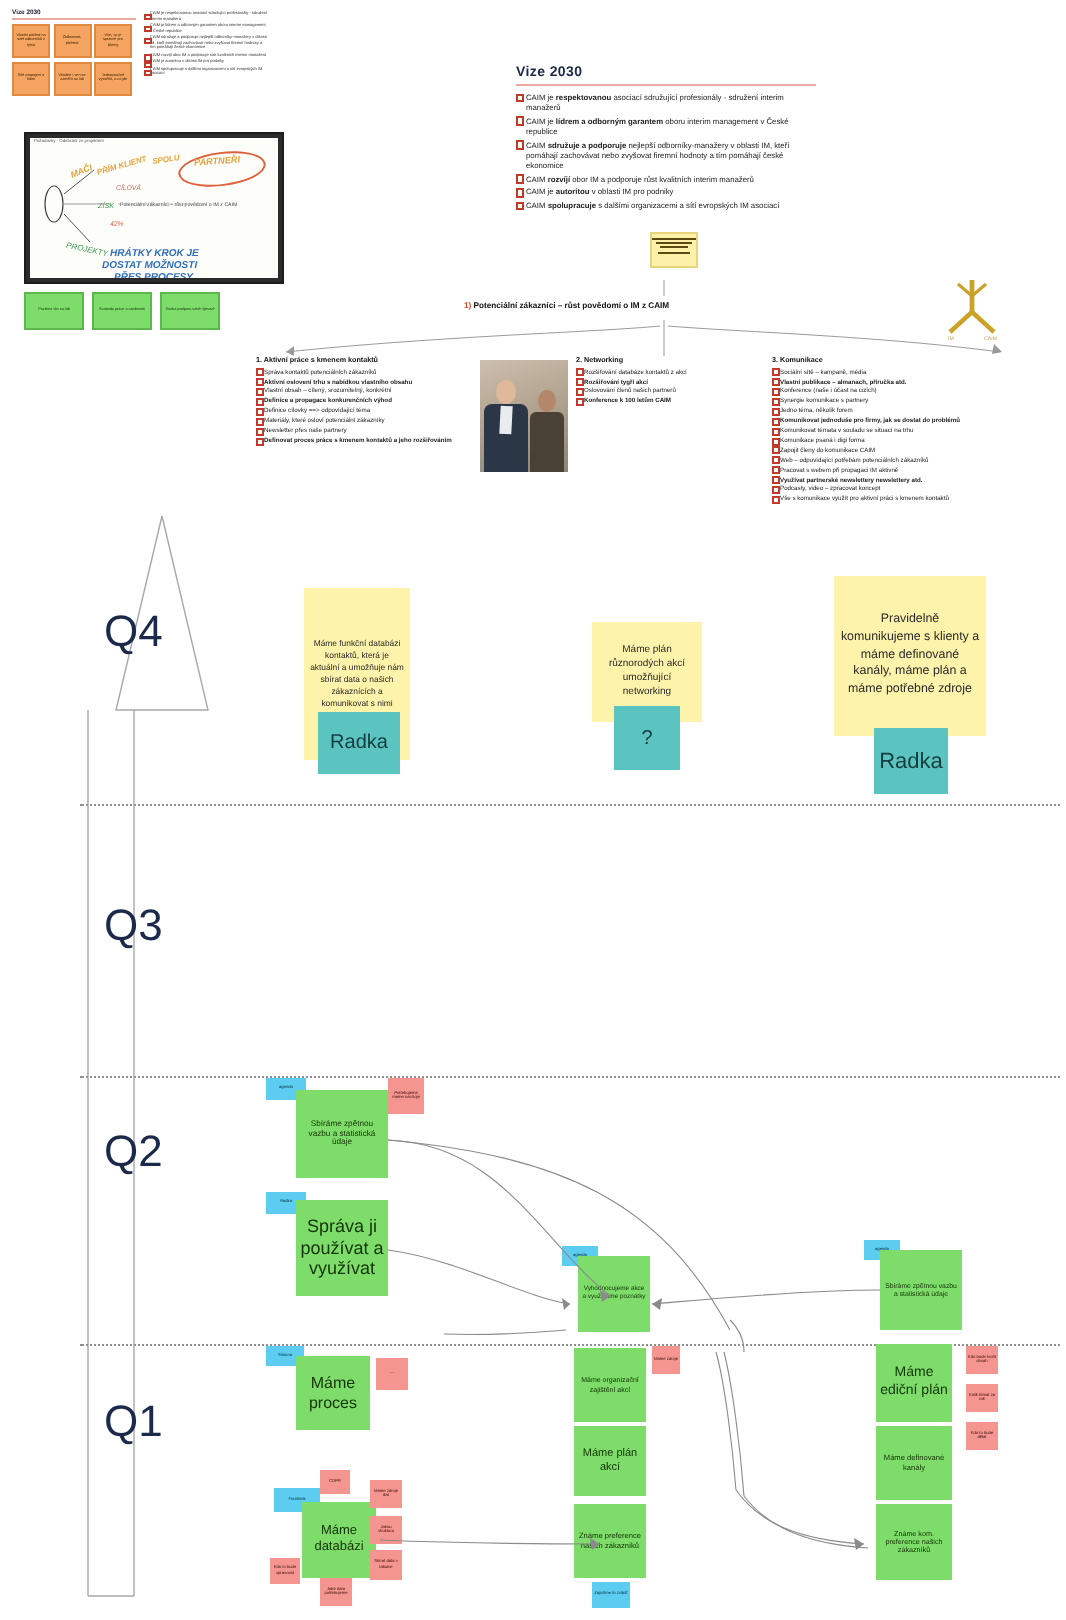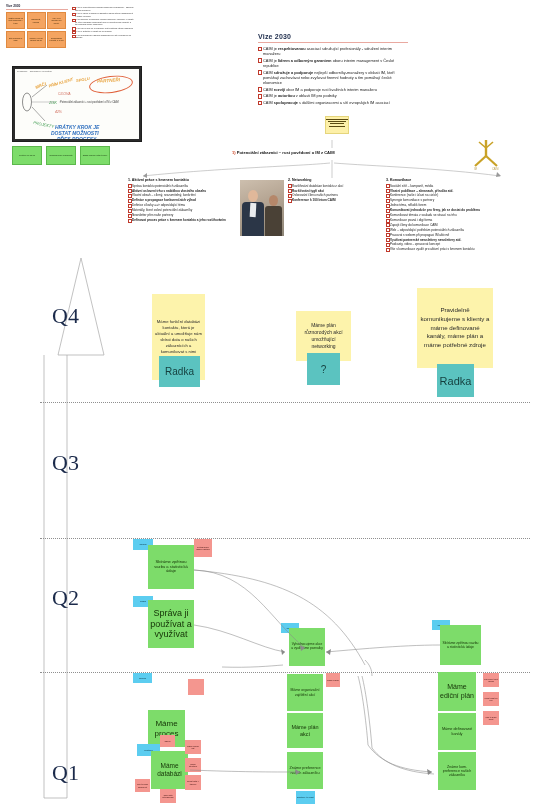--- a/index.html
+++ b/index.html
@@ -84,21 +84,21 @@
   #photo .head{position:absolute;left:8px;top:10px;width:10px;height:12px;
      background:#e0b89a;border-radius:50%;}
   #photo .suit2{position:absolute;left:25px;top:26px;width:17px;height:30px;
      background:#4a4136;border-radius:3px 3px 0 0;}
   #photo .head2{position:absolute;left:29px;top:15px;width:9px;height:11px;
      background:#b5876a;border-radius:50%;}
   #photo .shirt{position:absolute;left:10px;top:23px;width:6px;height:14px;
      background:#e9ecef;transform:rotate(3deg);}
   .qdiv{position:absolute;left:40px;width:490px;height:0;
      border-top:1px dotted #8f8f8f;}
-  .qlabel{position:absolute;font-size:22px;color:#1b2a4a;font-family:Liberation Serif, serif;}
+  .qlabel{position:absolute;font-size:22px;color:#1b2a4a;font-family:Liberation Sans, sans-serif;}
 
   
   .ynote{position:absolute;background:#fdf3ab;color:#2a2a2a;text-align:center;
      display:flex;align-items:center;justify-content:center;padding:3px;box-sizing:border-box;}
   .tnote{position:absolute;background:#5bc3c0;color:#143e3d;text-align:center;
      display:flex;align-items:center;justify-content:center;}
   .gnote2{position:absolute;background:#7ddc6a;color:#143306;text-align:center;
      display:flex;align-items:center;justify-content:center;padding:2px;box-sizing:border-box;
      line-height:1.2;}
   .bnote{position:absolute;background:#5ccdf0;color:#07303d;text-align:center;
@@ -266,22 +266,22 @@
   <line x1="67" y1="355" x2="67" y2="798" stroke="#a8a8a8" stroke-width="0.7"></line>
   <line x1="44" y1="798" x2="67" y2="798" stroke="#a8a8a8" stroke-width="0.7"></line>
 </svg>
 
 <div class="qdiv" style="top:402px;"></div>
 <div class="qdiv" style="top:538px;"></div>
 <div class="qdiv" style="top:672px;"></div>
 
 <div class="qlabel" style="left:52px;top:303px;">Q4</div>
 <div class="qlabel" style="left:52px;top:450px;">Q3</div>
-<div class="qlabel" style="left:52px;top:585px;">Q2</div>
-<div class="qlabel" style="left:52px;top:760px;">Q1</div>
+<div class="qlabel" style="left:52px;top:563px;">Q2</div>
+<div class="qlabel" style="left:52px;top:698px;">Q1</div>
 
 <div class="ynote" style="left:152px;top:294px;width:53px;height:86px;font-size:4.2px;line-height:1.4;">Máme funkční databázi kontaktů, která je aktuální a umožňuje nám sbírat data o našich zákaznících a komunikovat s nimi</div>
 <div class="tnote" style="left:159px;top:356px;width:41px;height:31px;font-size:10px;">Radka</div>
 
 <div class="ynote" style="left:296px;top:311px;width:55px;height:50px;font-size:5px;line-height:1.4;">Máme plán různorodých akcí umožňující networking</div>
 <div class="tnote" style="left:307px;top:353px;width:33px;height:32px;font-size:10px;">?</div>
 
 <div class="ynote" style="left:417px;top:288px;width:76px;height:80px;font-size:6.2px;line-height:1.45;">Pravidelně komunikujeme s klienty a máme definované kanály, máme  plán a máme potřebné zdroje</div>
 <div class="tnote" style="left:437px;top:364px;width:37px;height:33px;font-size:11px;">Radka</div>
 
@@ -292,21 +292,21 @@
 <div class="bnote" style="left:133px;top:596px;width:20px;height:11px;">Radka</div>
 <div class="gnote2" style="left:148px;top:600px;width:46px;height:48px;font-size:9px;">Správa ji používat a využívat</div>
 
 <div class="bnote" style="left:281px;top:623px;width:18px;height:10px;">agenda</div>
 <div class="gnote2" style="left:289px;top:628px;width:36px;height:38px;font-size:3.2px;">Vyhodnocujeme akce a využíváme poznatky</div>
 
 <div class="bnote" style="left:432px;top:620px;width:18px;height:10px;">agenda</div>
 <div class="gnote2" style="left:440px;top:625px;width:41px;height:40px;font-size:3.4px;">Sbíráme zpětnou vazbu a statistická údaje</div>
 
 <div class="bnote" style="left:133px;top:673px;width:19px;height:10px;">Simona</div>
-<div class="gnote2" style="left:148px;top:678px;width:37px;height:37px;font-size:8px;margin-top:32px;">Máme proces</div>
+<div class="gnote2" style="left:148px;top:678px;width:37px;height:37px;font-size:8px;">Máme proces</div>
 <div class="rnote" style="left:188px;top:679px;width:16px;height:16px;">---</div>
 
 <div class="bnote" style="left:137px;top:744px;width:23px;height:12px;">František</div>
 <div class="gnote2" style="left:151px;top:751px;width:37px;height:38px;font-size:6.5px;">Máme databázi</div>
 <div class="rnote" style="left:160px;top:735px;width:15px;height:12px;">CDPR</div>
 <div class="rnote" style="left:185px;top:740px;width:16px;height:14px;">Máme zdroje dat</div>
 <div class="rnote" style="left:185px;top:758px;width:16px;height:14px;">Jakou strukturu</div>
 <div class="rnote" style="left:185px;top:775px;width:16px;height:15px;">Sbírat data v tabulce</div>
 <div class="rnote" style="left:135px;top:779px;width:15px;height:13px;">Kdo to bude spravovat</div>
 <div class="rnote" style="left:160px;top:789px;width:16px;height:14px;">Jaké data potřebujeme</div>

